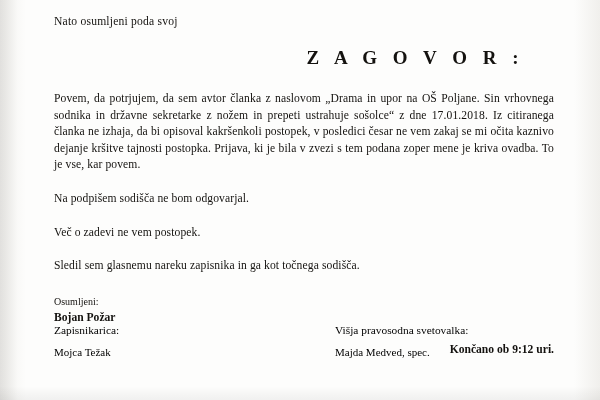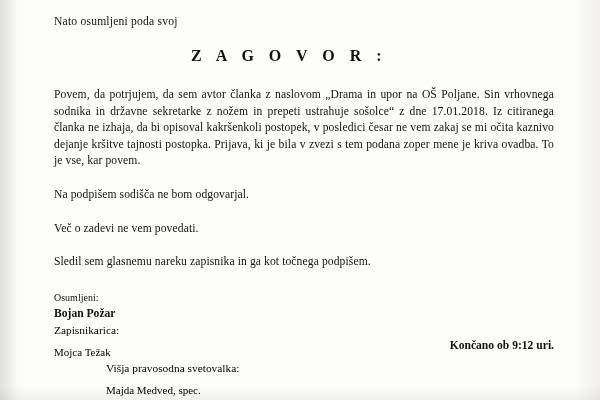--- a/index.html
+++ b/index.html
@@ -50,23 +50,23 @@
     color: #14120f;
   }
 
   .line-intro {
     font-size: 11.6px;
     line-height: 15px;
     letter-spacing: 0.2px;
   }
 
   .title {
-    text-align: center;
+    text-align: right;
     font-weight: bold;
-    font-size: 16px;
+    font-size: 19px;
     letter-spacing: 5.5px;
     margin-top: 18px;
     margin-bottom: 0;
     padding-right: 30px;
   }
 
   .para {
     font-size: 11.6px;
     line-height: 16.6px;
     text-align: justify;
@@ -97,21 +97,21 @@
     margin-top: 17px;
     text-align: right;
   }
 
   .footer {
     position: absolute;
     left: 54px;
     top: 322px;
     width: 510px;
     display: flex;
-    flex-direction: column;
+    flex-direction: row;
   }
   .footer-col {
     width: 50%;
   }
   .footer-col.right {
     padding-left: 52px;
   }
   .footer-role {
     font-size: 11.4px;
     line-height: 16px;
@@ -130,23 +130,23 @@
   <div class="doc">
 
     <div class="line-intro">Nato osumljeni poda svoj</div>
 
     <div class="title">Z A G O V O R :</div>
 
     <div class="para body-main">Povem, da potrjujem, da sem avtor članka z naslovom „Drama in upor na OŠ Poljane. Sin vrhovnega sodnika in državne sekretarke z nožem in prepeti ustrahuje sošolce“ z dne 17.01.2018. Iz citiranega članka ne izhaja, da bi opisoval kakršenkoli postopek, v posledici česar ne vem zakaj se mi očita kaznivo dejanje kršitve tajnosti postopka. Prijava, ki je bila v zvezi s tem podana zoper mene je kriva ovadba. To je vse, kar povem.</div>
 
     <div class="para para-gap">Na podpišem sodišča ne bom odgovarjal.</div>
 
-    <div class="para para-gap">Več o zadevi ne vem povedati.</div>
+    <div class="para para-gap">Več o zadevi ne vem postopek.</div>
 
-    <div class="para para-gap">Sledil sem glasnemu nareku zapisnika in ga kot točnega podpišem.</div>
+    <div class="para para-gap">Sledil sem glasnemu nareku zapisnika in ga kot točnega sodišča.</div>
 
     <div class="sig-label">Osumljeni:</div>
     <div class="sig-name">Bojan Požar</div>
 
     <div class="finished">Končano ob 9:12 uri.</div>
   </div>
 
   <div class="footer">
     <div class="footer-col">
       <div class="footer-role">Zapisnikarica:</div>

